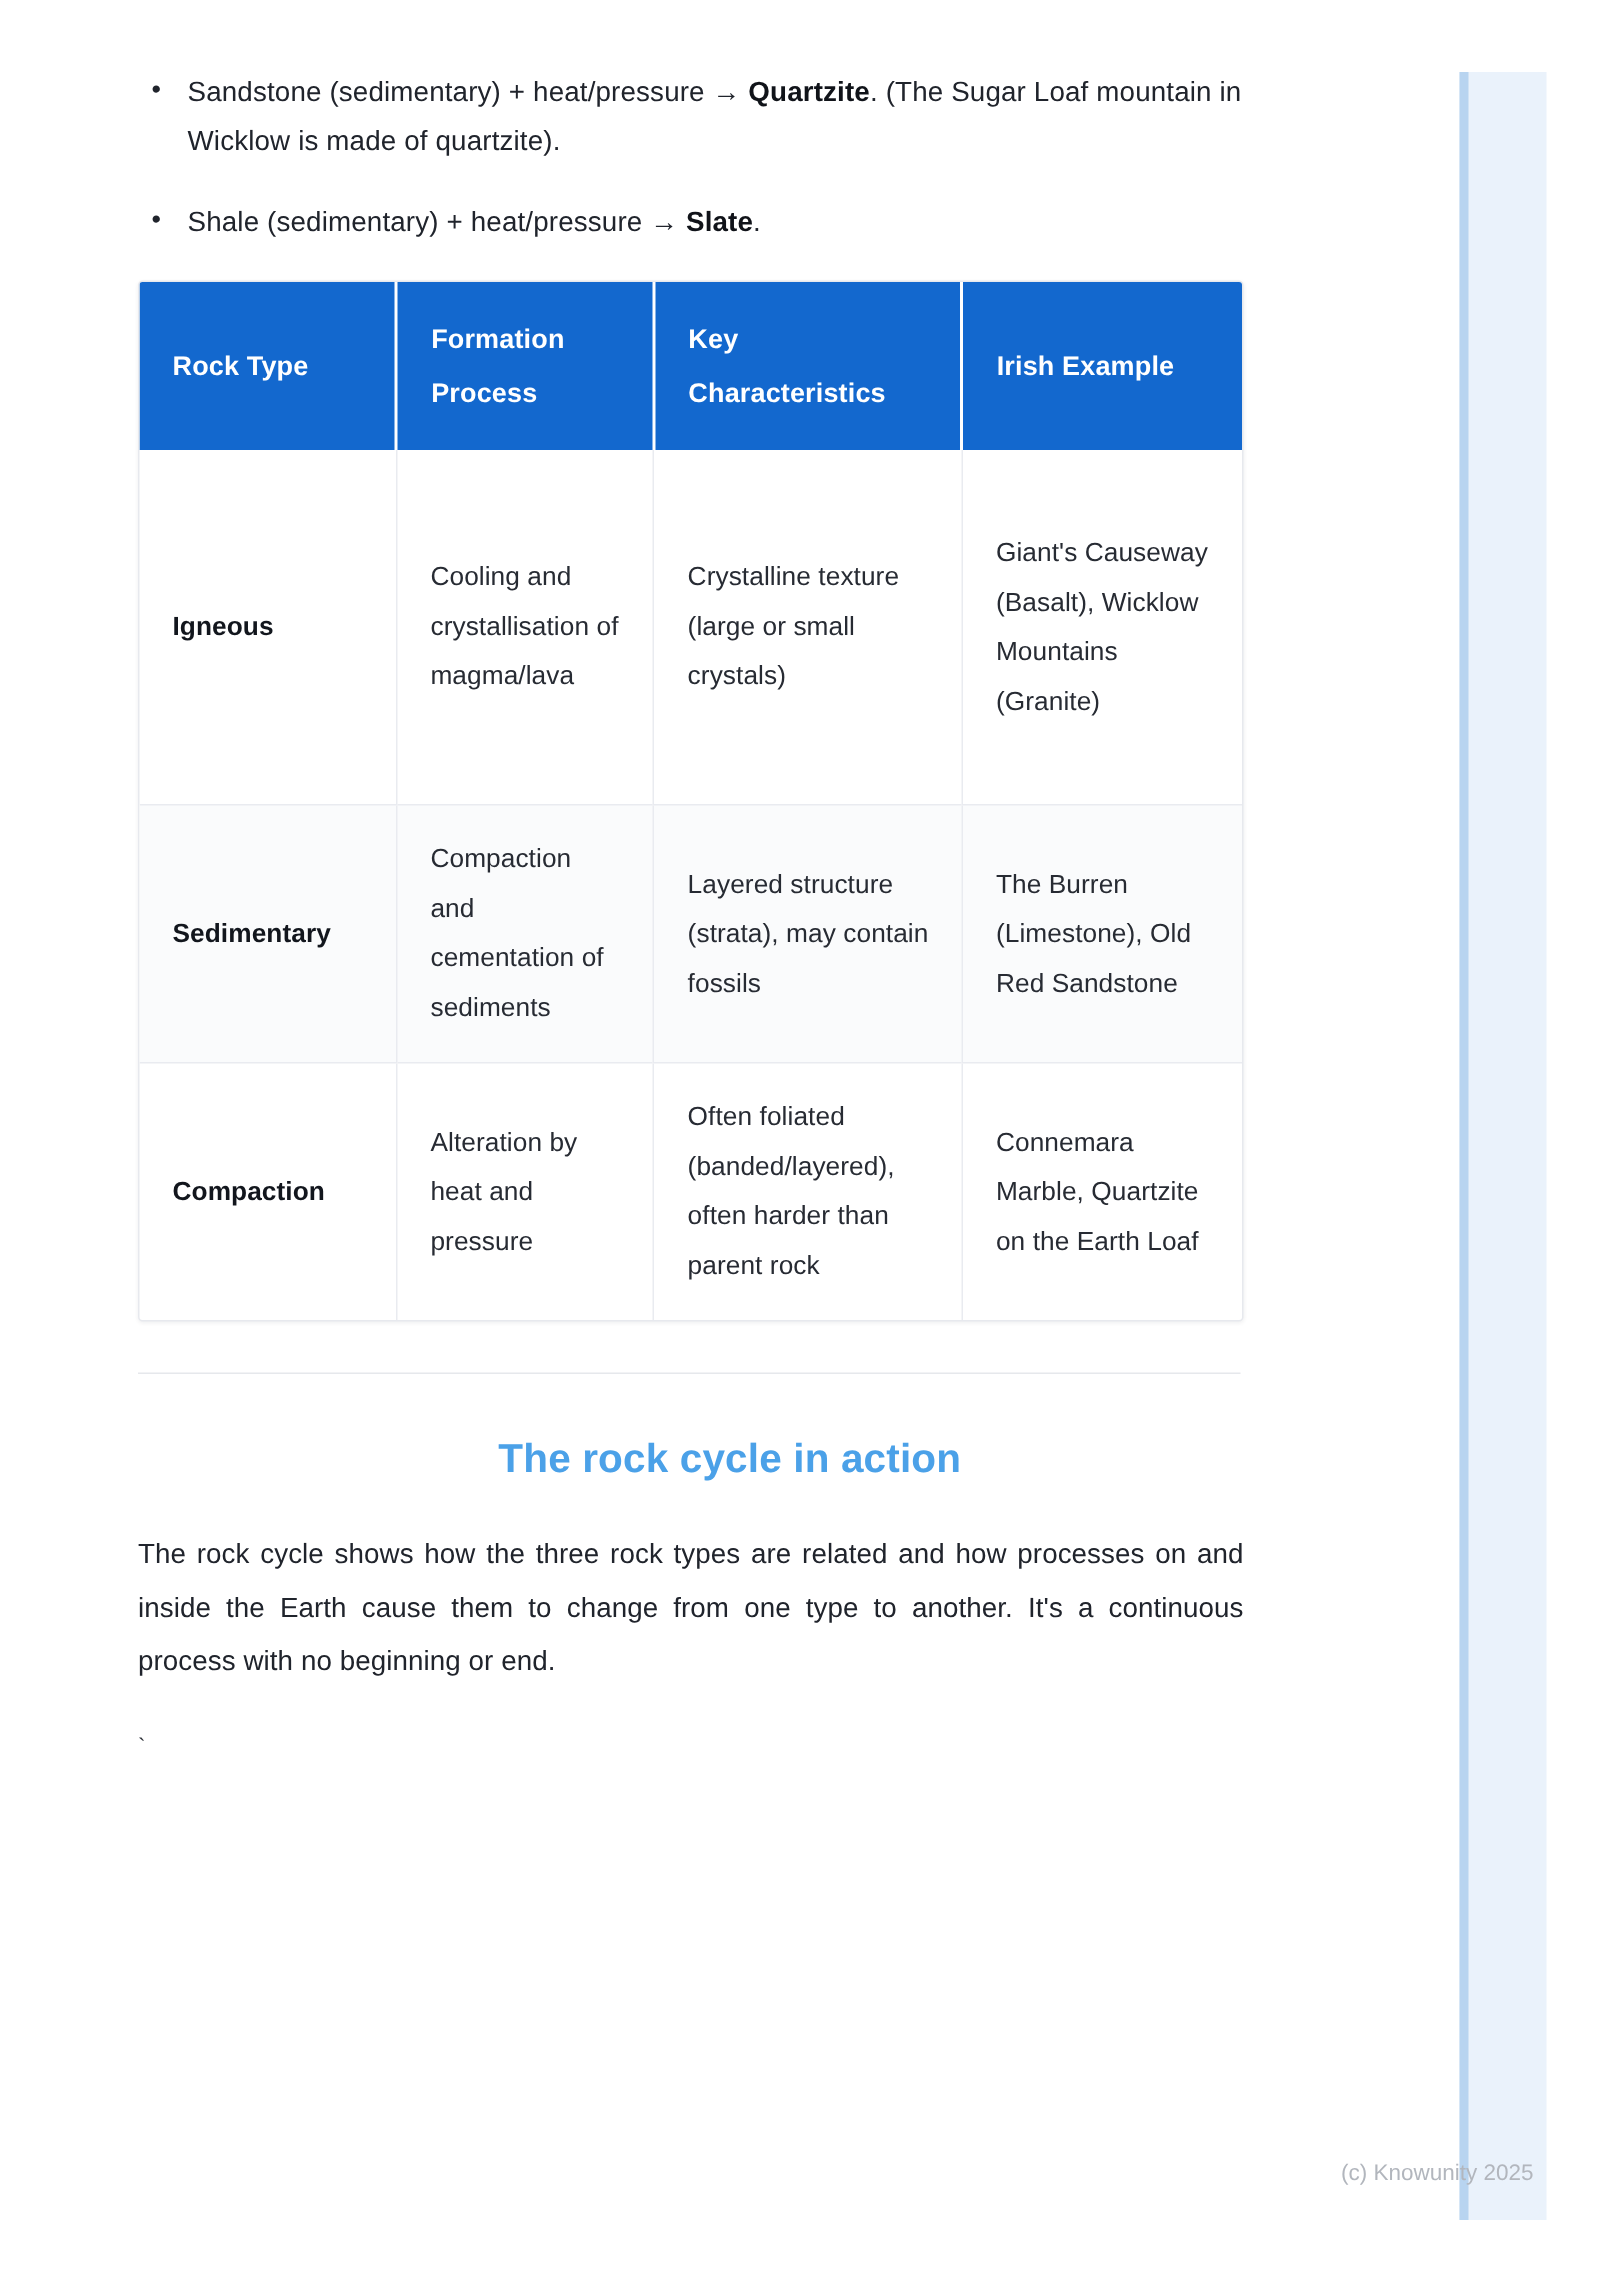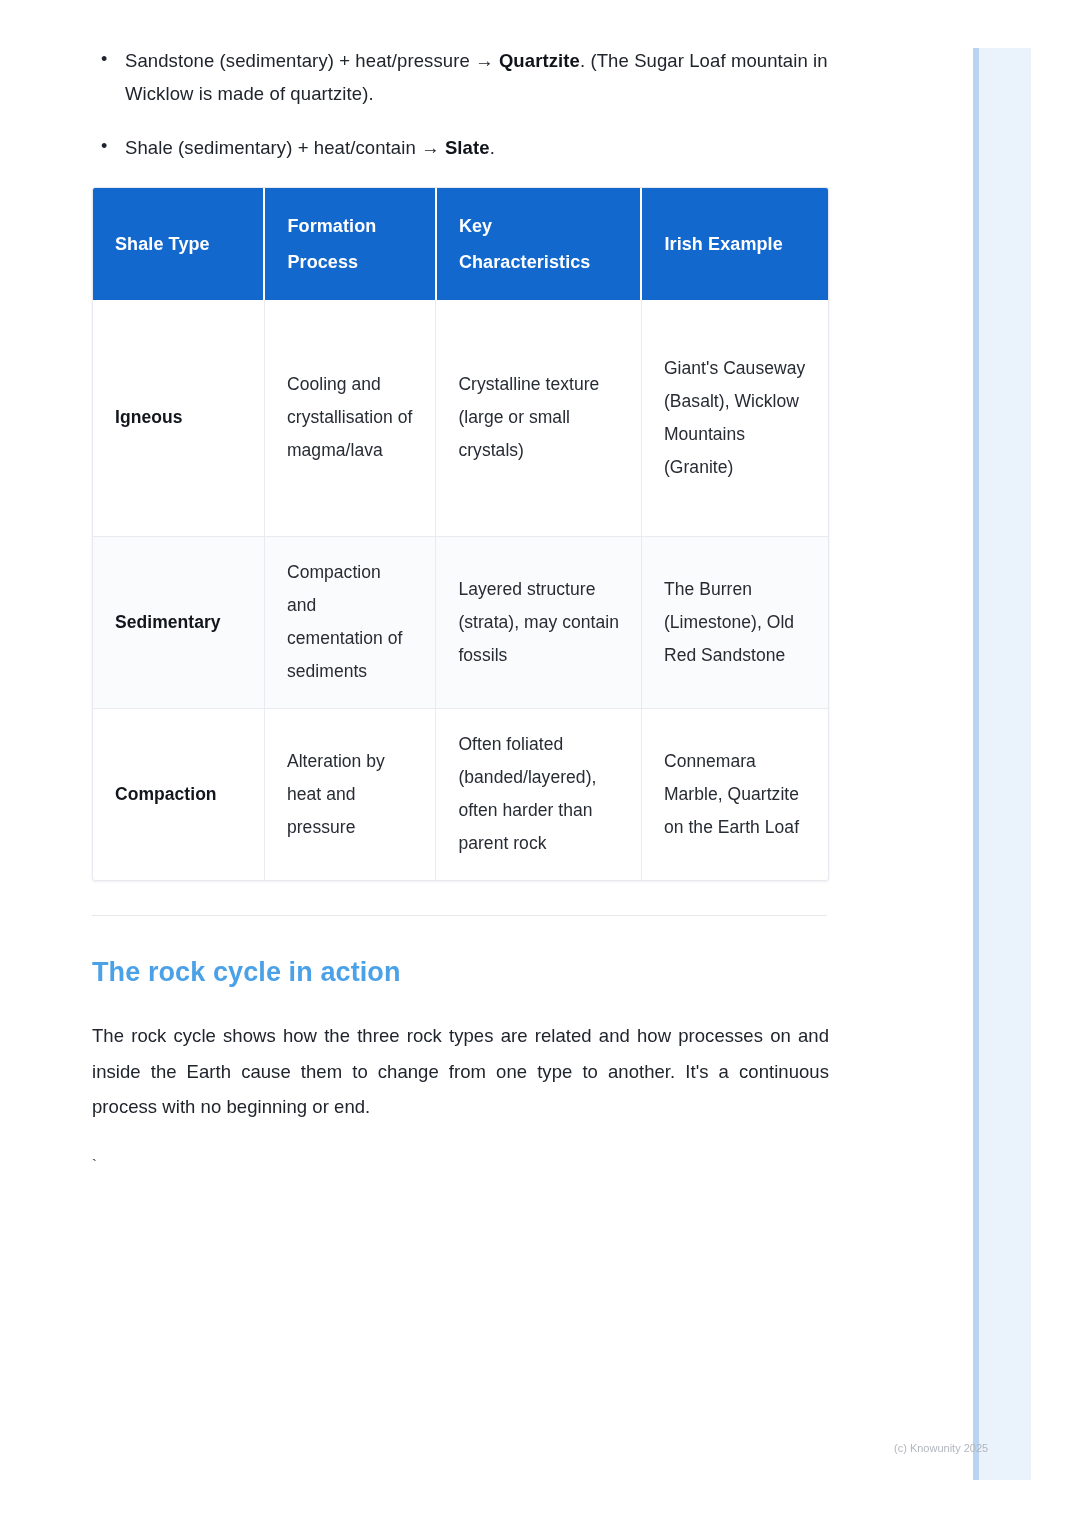--- a/index.html
+++ b/index.html
@@ -139,20 +139,21 @@
   }
 
   
   .section-heading {
     margin: 39px 0 0 0;
     font-size: 27px;
     line-height: 34px;
     font-weight: 700;
     color: #4ba1e8;
     letter-spacing: 0.1px;
+    text-align: center;
   }
 
   
   .body-para {
     margin: 29px 0 0 0;
     width: 737px;
     font-size: 18.5px;
     line-height: 35.5px;
     color: #20242c;
     text-align: justify;
@@ -165,54 +166,54 @@
     line-height: 18px;
     color: #2b2f36;
     height: 20px;
   }
 
   
   .footer-copyright {
     position: absolute;
     left: 894px;
     top: 1440px;
-    font-size: 11px;
+    font-size: 15px;
     line-height: 17px;
     color: #b2b6bd;
     white-space: nowrap;
   }
 </style>
 </head>
 <body>
 
 <div class="side-rail"></div>
 <div class="side-rail-line"></div>
 
 <div class="page">
 
   <ul class="bullets">
     <li>
       <span>Sandstone (sedimentary) + heat/pressure → </span><b>Quartzite</b><span>. (The Sugar Loaf mountain in Wicklow is made of quartzite).</span>
     </li>
     <li>
-      <span>Shale (sedimentary) + heat/contain → </span><b>Slate</b><span>.</span>
+      <span>Shale (sedimentary) + heat/pressure → </span><b>Slate</b><span>.</span>
     </li>
   </ul>
 
   <div class="rock-table-wrap">
     <table class="rock-table">
       <colgroup>
         <col class="col-1">
           <col class="col-2">
           <col class="col-3">
           <col class="col-4">
       </colgroup>
       <thead>
         <tr>
-          <th>Shale Type</th>
+          <th>Rock Type</th>
           <th>Formation Process</th>
           <th>Key Characteristics</th>
           <th>Irish Example</th>
         </tr>
       </thead>
       <tbody>
         <tr class="r1">
           <td class="rt-name">Igneous</td>
           <td>Cooling and crystallisation of magma/lava</td>
           <td>Crystalline texture (large or small crystals)</td>

